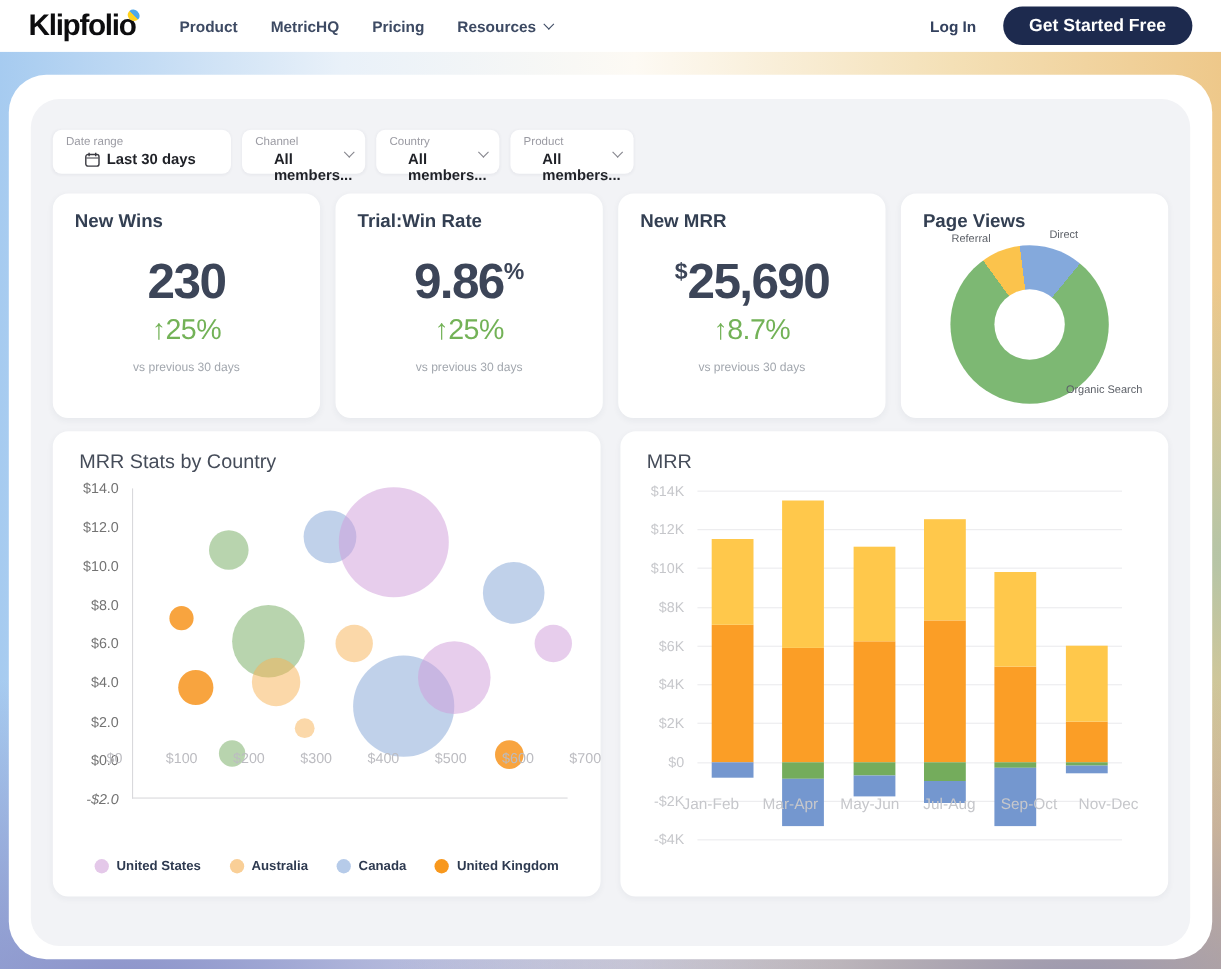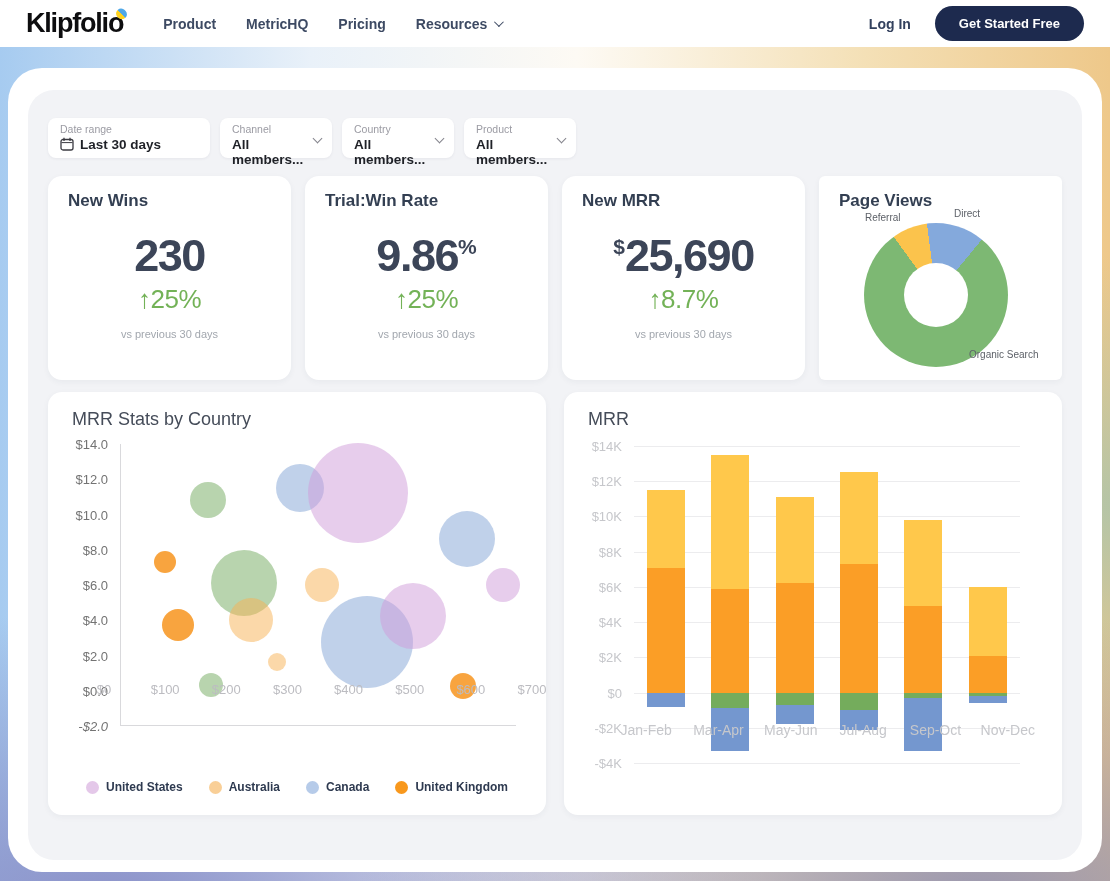--- a/index.html
+++ b/index.html
@@ -10,53 +10,53 @@
   .navbar { height:47px; background:#fff; display:flex; align-items:center; padding:0 26px; position:relative; z-index:5; }
   .logo { font-size:27px; font-weight:800; color:#0d0d0f; letter-spacing:-1.2px; text-decoration:none; display:flex; align-items:flex-start; cursor:pointer; }
   .logo-mark { width:11px; height:10px; margin-left:-7px; margin-top:1px;
     background:linear-gradient(180deg,#4fa8e8 0 50%, #ffd21e 50% 100%);
     border-radius:50% 50% 6px 50%; transform:rotate(45deg); }
   .nav-links { display:flex; gap:30px; margin-left:36px; align-items:center; }
   .nav-links a { font-size:14px; font-weight:700; color:#3d4a63; text-decoration:none; cursor:pointer; display:flex; align-items:center; gap:7px; }
   .caret { width:7px; height:7px; border-right:1.7px solid #3d4a63; border-bottom:1.7px solid #3d4a63; transform:rotate(45deg) translateY(-2px); display:inline-block; }
   .nav-right { margin-left:auto; display:flex; align-items:center; gap:24px; }
   .login { font-size:14px; font-weight:700; color:#33415e; text-decoration:none; cursor:pointer; }
-  .cta { background:#1d2a4e; color:#fff; border:none; border-radius:19px; height:35px; padding:0 24px; font-size:13px; font-weight:700; font-family:inherit; cursor:pointer; }
+  .cta { background:#1d2a4e; color:#fff; border:none; border-radius:19px; height:35px; padding:0 24px; font-size:16px; font-weight:700; font-family:inherit; cursor:pointer; }
 
   
   .page-bg { position:relative; width:1110px; height:834px;
     background:
       radial-gradient(90% 55% at 88% 102%, rgba(150,148,176,.95), rgba(150,148,176,0) 62%),
       radial-gradient(95% 55% at 10% 102%, rgba(138,143,199,.95), rgba(138,143,199,0) 62%),
       radial-gradient(42% 40% at 101% 55%, rgba(170,196,172,.85), rgba(170,196,172,0) 75%),
       linear-gradient(90deg, #a6cbf0 0%, #e9f1f9 28%, #fdfaf4 52%, #f4e0b6 78%, #eec88a 100%);
   }
   .outer-card { position:absolute; left:8px; right:8px; top:21px; bottom:9px; background:#fff; border-radius:34px; }
   .inner-panel { position:absolute; left:20px; right:20px; top:22px; bottom:12px; background:#f2f3f6; border-radius:26px; padding:28px 20px 16px 20px; }
 
   
   .filter-row { display:flex; gap:10px; margin-bottom:18px; }
   .filter-box { position:relative; background:#fff; border-radius:8px; height:40px; width:112px; padding:5px 10px 0 12px; box-shadow:0 1px 3px rgba(30,40,60,.06); cursor:pointer; }
   .filter-box.wide { width:162px; }
   .f-label { font-size:10.5px; color:#9b9ba3; }
-  .f-value { display:flex; align-items:flex-start; gap:6px; margin-top:2px; font-size:13.5px; font-weight:700; color:#1f2127; }
+  .f-value { display:flex; align-items:flex-end; gap:6px; margin-top:2px; font-size:13.5px; font-weight:700; color:#1f2127;margin-left:17px; }
   .f-caret { position:absolute; right:11px; top:17px; width:7px; height:7px; border-right:1.6px solid #85858d; border-bottom:1.6px solid #85858d; transform:rotate(45deg); }
 
   
   .kpi-row { display:flex; gap:14px; margin-bottom:12px; }
   .card { background:#fff; border-radius:14px; box-shadow:0 2px 6px rgba(40,50,70,.05); }
   .kpi-card { flex:1; height:204px; padding:15px 20px; text-align:center; }
   .kpi-title { text-align:left; font-size:17px; font-weight:600; color:#333f52; }
   .kpi-value { margin-top:22px; font-size:45px; font-weight:800; color:#3c4558; letter-spacing:-1.5px; line-height:1; }
   .kpi-prefix,.kpi-suffix { font-size:21px; font-weight:800; position:relative; top:-17px; letter-spacing:0; }
   .kpi-delta { margin-top:6px; font-size:26px; color:#73b257; letter-spacing:-.5px; }
   .kpi-note { margin-top:13px; font-size:11px; color:#a2a7ae; }
 
   
-  .donut-card { flex:1; height:204px; padding:15px 20px; position:relative;border-radius:6px; }
+  .donut-card { flex:1; height:204px; padding:15px 20px; position:relative; }
   .donut { position:absolute; left:45px; top:47px; width:144px; height:144px; border-radius:50%; }
   .donut-hole { position:absolute; left:50%; top:50%; width:64px; height:64px; margin:-32px 0 0 -32px; background:#fff; border-radius:50%; }
   .donut-label { position:absolute; font-size:10px; color:#5d6168; white-space:nowrap; }
   .lbl-referral { left:46px; top:36px; }
   .lbl-direct { left:135px; top:32px; }
   .lbl-organic { left:150px; top:173px;text-align:center; }
 
   
   .charts-row { display:flex; gap:18px; }
   .chart-card { flex:1; height:423px; padding:17px 24px; position:relative; }

